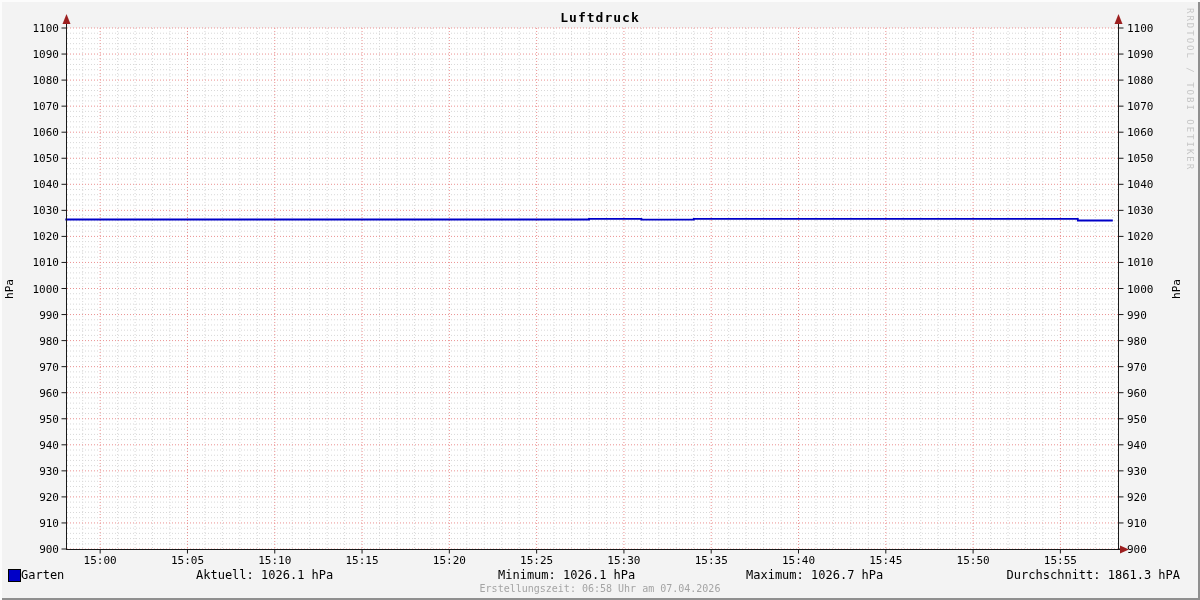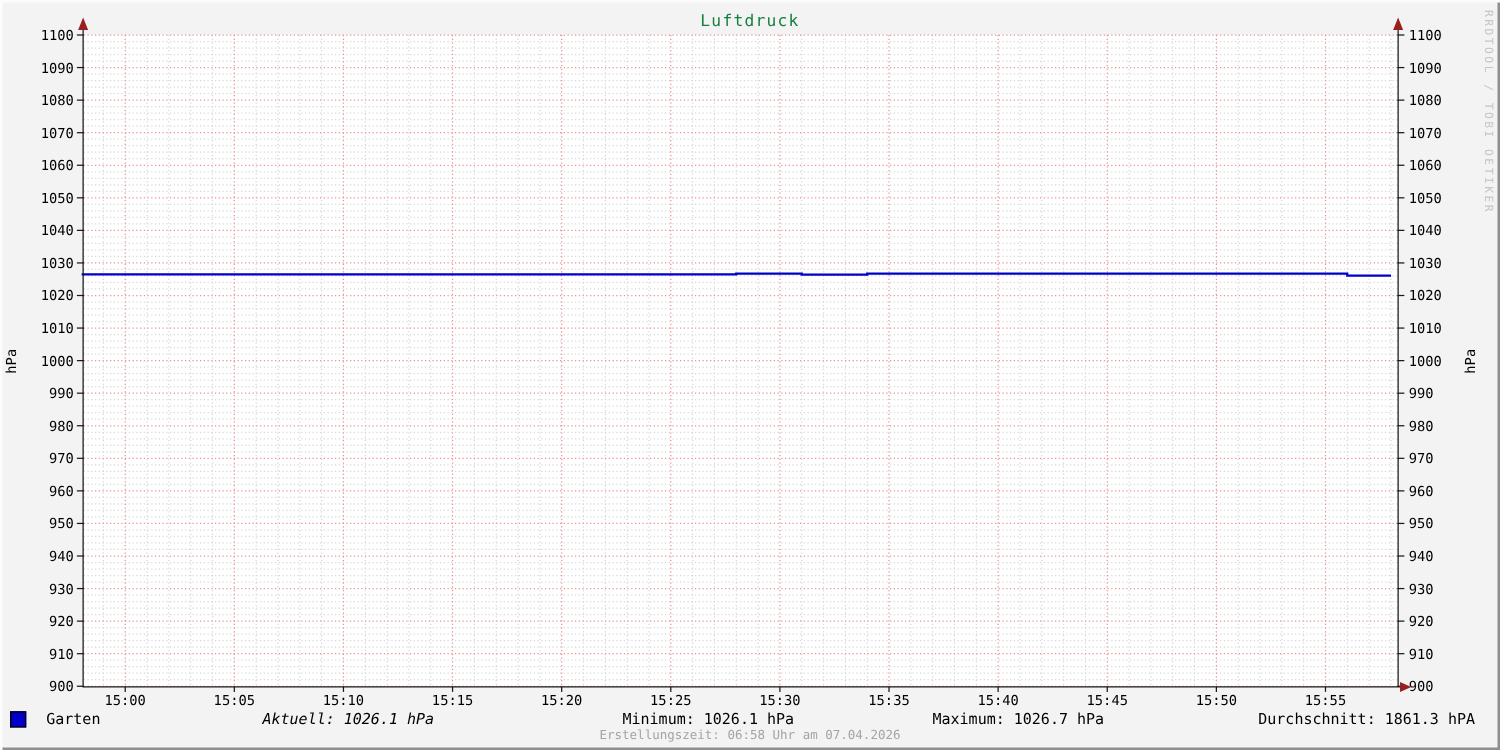--- a/index.html
+++ b/index.html
@@ -6,43 +6,43 @@
   .frame{
     position:relative;
     width:1200px;height:600px;
     background:#f3f3f3;
     font-family:"DejaVu Sans Mono","Liberation Mono",monospace;
     overflow:hidden;
     box-shadow: inset 2px 2px 0 #fcfcfc, inset -2px -2px 0 #8f8f8f, inset 0 0 0 1px #e6e6e6;
   }
   .chart-title{
     position:absolute;top:10px;left:0;width:100%;
-    text-align:center;font-size:13px;font-weight:normal;letter-spacing:1px;color:#15803d;
+    text-align:center;font-size:13px;font-weight:bold;letter-spacing:1px;color:#000000;
   }
   .ylabel{
     position:absolute;width:60px;height:14px;text-align:center;
     font-size:11px;color:#000;transform:rotate(-90deg);
   }
   .ylabel.left{left:-20px;top:282px;}
   .ylabel.right{left:1147px;top:282px;}
   .watermark{
     position:absolute;top:8px;right:5px;
     writing-mode:vertical-rl;
     font-size:9px;letter-spacing:2px;color:#c6c6c6;
   }
   svg.plot{position:absolute;left:0;top:0;}
   svg.plot text{font-family:"DejaVu Sans Mono","Liberation Mono",monospace;fill:#000;}
   .legend-row{position:absolute;left:0;top:568px;width:100%;height:14px;font-size:12px;color:#000;}
   .legend-swatch{
     position:absolute;left:8px;top:1px;width:11px;height:11px;
     border:1px solid #000;
   }
-  .legend-series{position:absolute;left:37px;top:0;}
+  .legend-series{position:absolute;left:21px;top:0;}
   .stat{position:absolute;top:0;white-space:pre;}
-  .stat.aktuell{left:210px;font-style:italic;}
+  .stat.aktuell{left:196px;}
   .stat.minimum{left:498px;}
   .stat.maximum{left:746px;}
   .stat.durchschnitt{right:20px;}
   .footer-note{
     position:absolute;left:0;top:583px;width:100%;
     text-align:center;font-size:10px;color:#a4a4a4;
   }
 </style>
 </head>
 <body>

